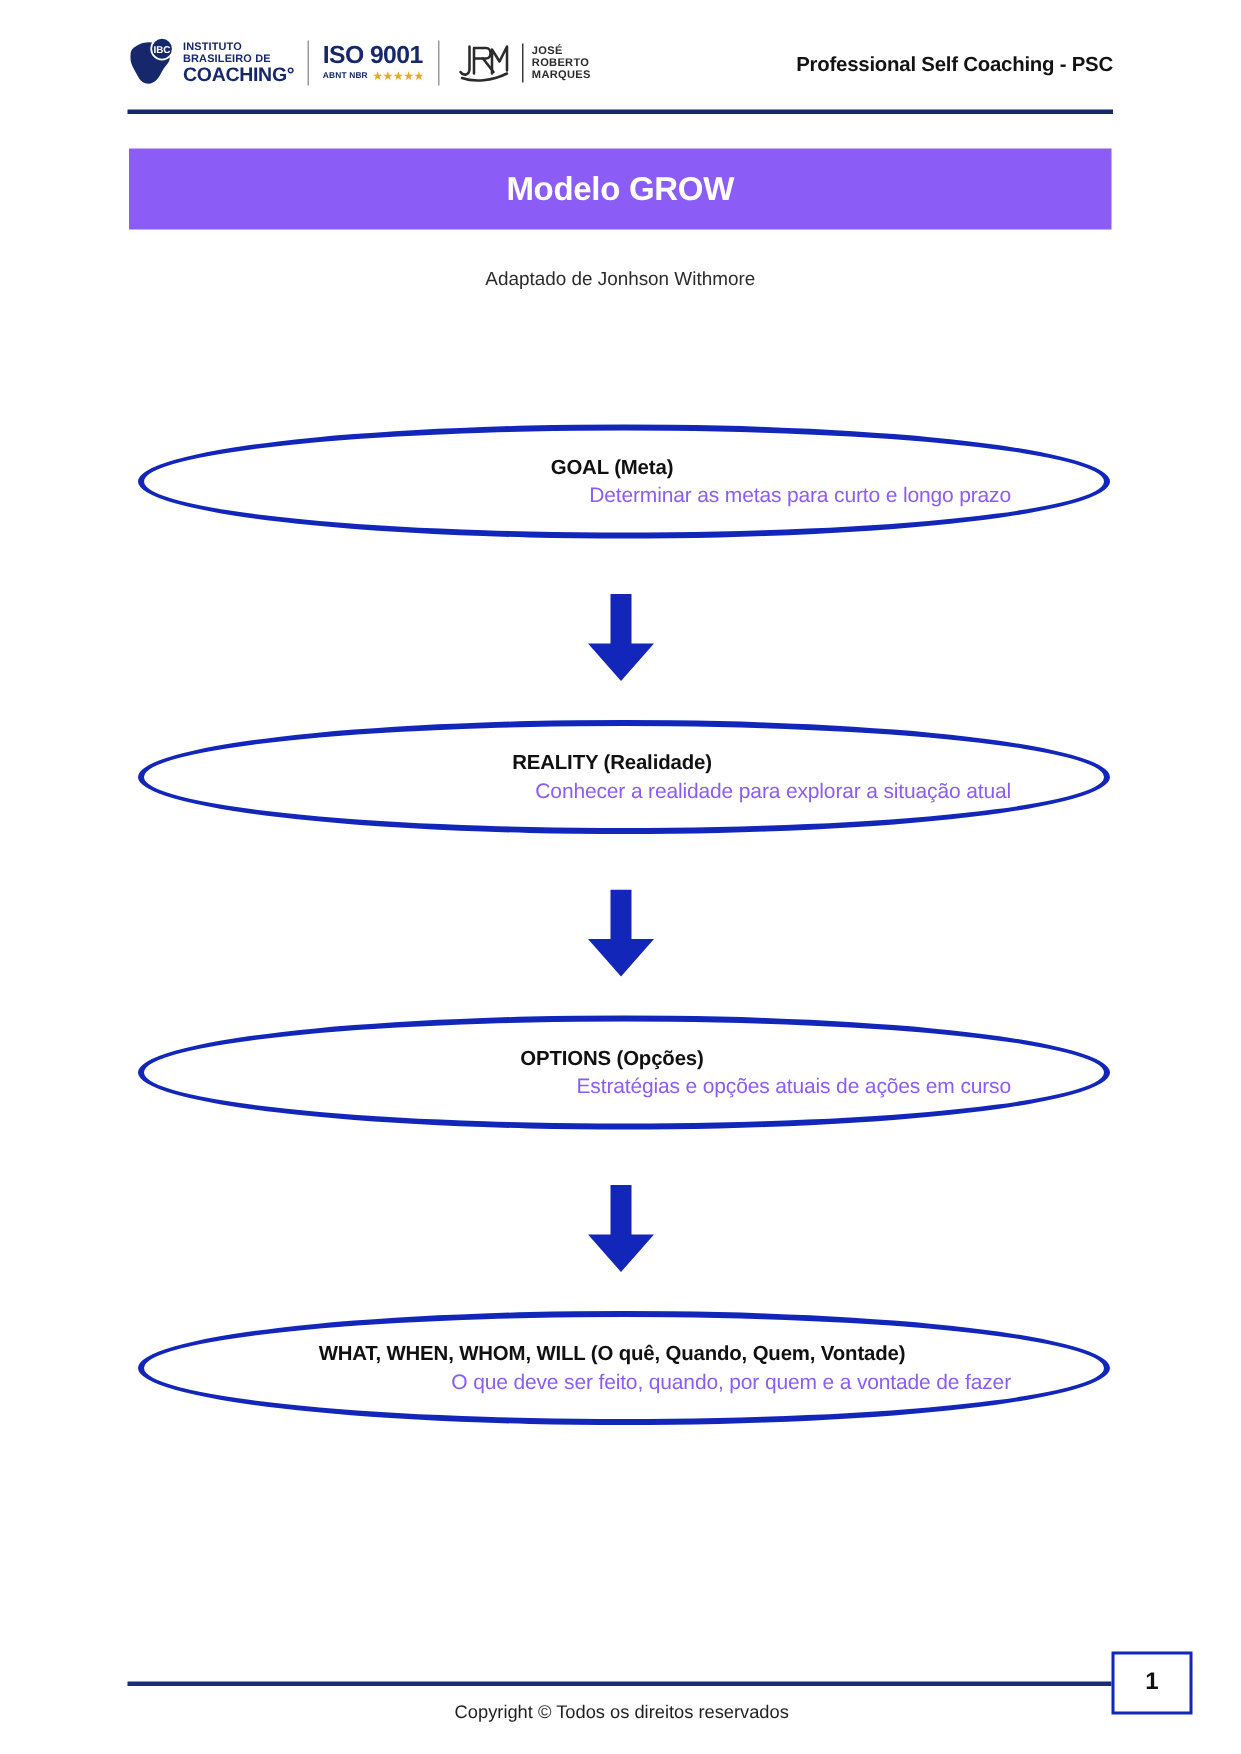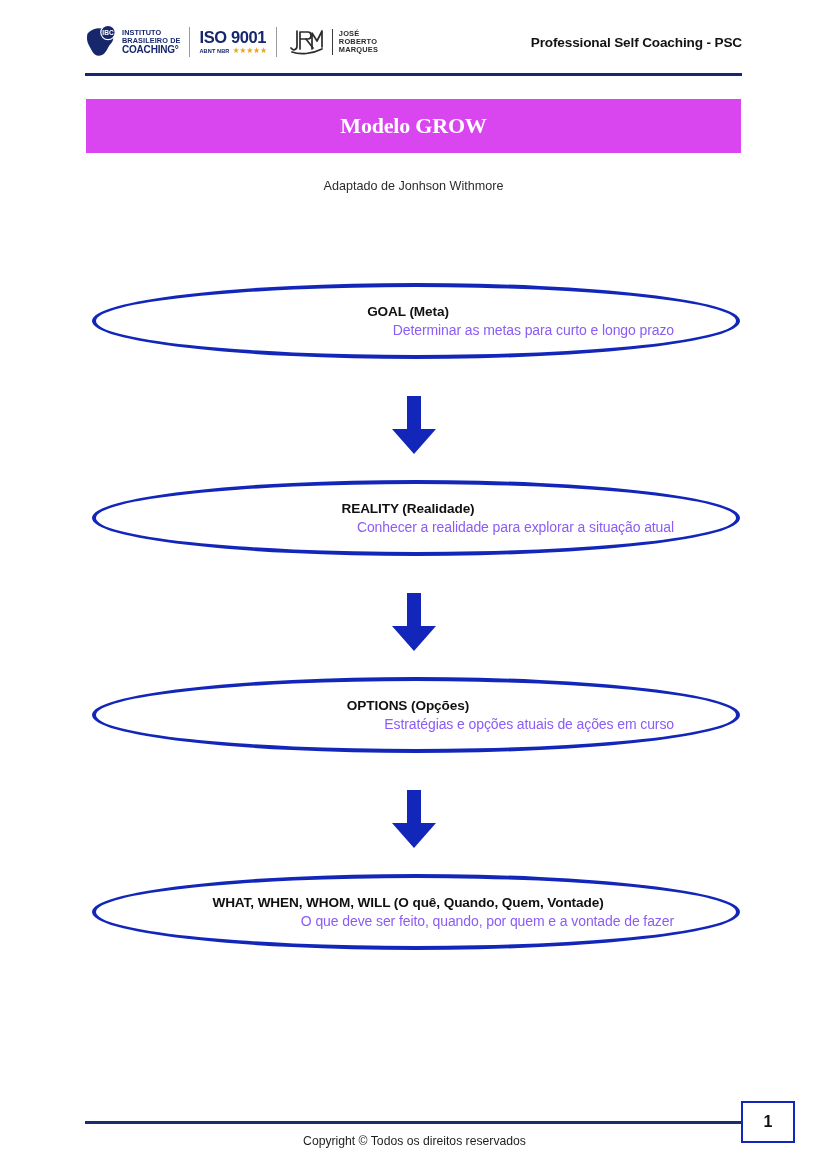--- a/index.html
+++ b/index.html
@@ -52,21 +52,21 @@
     flex: none;
   }
   #ibc-mark svg { display: block; }
   #ibc-words {
     margin-left: 3px;
     line-height: 1.04;
     color: #16276b;
   }
   .ibc-l1 { font-size: 7.3px; font-weight: bold; letter-spacing: .1px; }
   .ibc-l2 { font-size: 7.3px; font-weight: bold; letter-spacing: .1px; }
-  .ibc-l3 { font-size: 10px; font-weight: bold; letter-spacing: -.2px; margin-top: .5px;}
+  .ibc-l3 { font-size: 13px; font-weight: bold; letter-spacing: -.2px; margin-top: .5px;}
 
   
   #iso-logo { text-align: left; color: #16276b; }
   #iso-main { font-size: 16.5px; font-weight: bold; letter-spacing: -.4px; line-height: 1; }
   #iso-sub { display: flex; align-items: center; margin-top: 1px; }
   #iso-abnt { font-size: 5.6px; font-weight: bold; letter-spacing: .1px; }
   #iso-stars { color: #e8a71c; font-size: 8px; letter-spacing: -.3px; margin-left: 3px; line-height: 1; }
 
   
   #jrm-logo { display: flex; align-items: center; height: 38px; }
@@ -95,25 +95,24 @@
     background: #16276b;
   }
 
   
   #title-bar {
     position: absolute;
     left: 86px;
     top: 99px;
     width: 655px;
     height: 54px;
-    background: #d946ef;
+    background: #8b5cf6;
     display: flex;
     align-items: center;
     justify-content: center;
-    font-family: Liberation Serif, serif;
   }
   #title-bar-text {
     color: #ffffff;
     font-size: 22px;
     font-weight: bold;
     letter-spacing: -.2px;
   }
 
   
   #subtitle {

